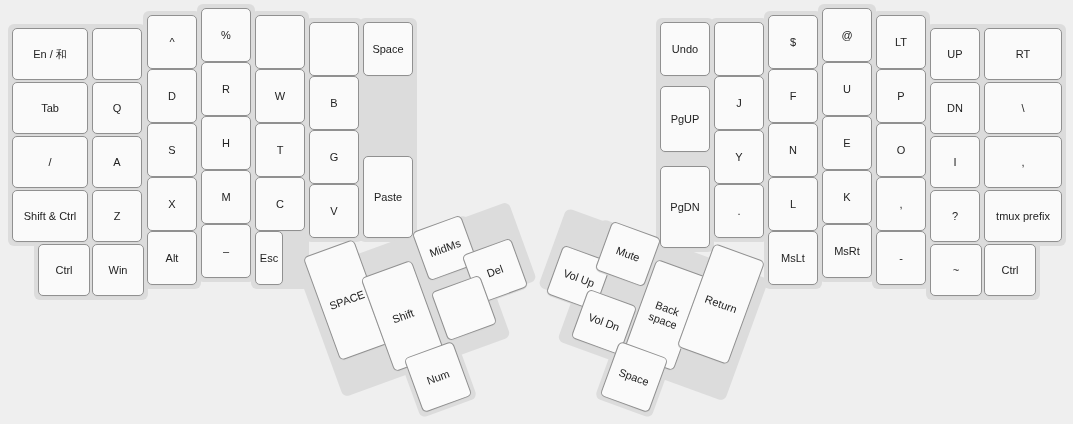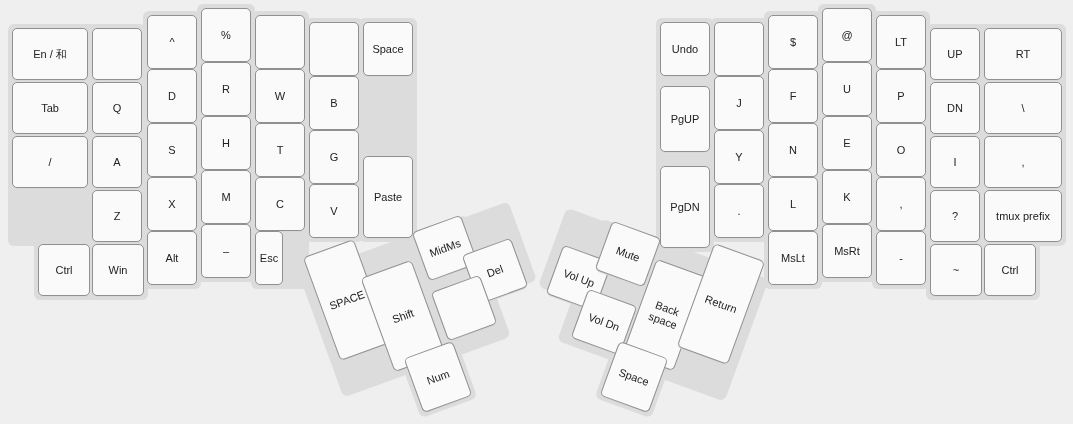--- a/index.html
+++ b/index.html
@@ -63,20 +63,21 @@
     <div class="col-bg" style="left: 408px; top: 344px; width: 60px; height: 66px; transform: rotate(-20deg); transform-origin: center center;"></div>
     <div class="col-bg" style="left: 549px; top: 224px; width: 110px; height: 84px; transform: rotate(20deg); transform-origin: center center;"></div>
     <div class="col-bg" style="left: 574px; top: 245px; width: 178px; height: 130px; transform: rotate(20deg); transform-origin: center center;"></div>
     <div class="col-bg" style="left: 604px; top: 344px; width: 60px; height: 66px; transform: rotate(20deg); transform-origin: center center;"></div>
     <div class="key" style="left: 12px; top: 28px; width: 76px; height: 52px;">En / 和</div>
     <div class="key" style="left: 92px; top: 28px; width: 50px; height: 52px;"></div>
     <div class="key" style="left: 12px; top: 82px; width: 76px; height: 52px;">Tab</div>
     <div class="key" style="left: 92px; top: 82px; width: 50px; height: 52px;">Q</div>
     <div class="key" style="left: 12px; top: 136px; width: 76px; height: 52px;">/</div>
     <div class="key" style="left: 92px; top: 136px; width: 50px; height: 52px;">A</div>
+    <div class="key" style="left: 12px; top: 190px; width: 76px; height: 52px;">Shift &amp; Ctrl</div>
     <div class="key" style="left: 92px; top: 190px; width: 50px; height: 52px;">Z</div>
     <div class="key" style="left: 38px; top: 244px; width: 52px; height: 52px;">Ctrl</div>
     <div class="key" style="left: 92px; top: 244px; width: 52px; height: 52px;">Win</div>
     <div class="key" style="left: 147px; top: 15px; width: 50px; height: 54px;">^</div>
     <div class="key" style="left: 147px; top: 69px; width: 50px; height: 54px;">D</div>
     <div class="key" style="left: 147px; top: 123px; width: 50px; height: 54px;">S</div>
     <div class="key" style="left: 147px; top: 177px; width: 50px; height: 54px;">X</div>
     <div class="key" style="left: 147px; top: 231px; width: 50px; height: 54px;">Alt</div>
     <div class="key" style="left: 201px; top: 8px; width: 50px; height: 54px;">%</div>
     <div class="key" style="left: 201px; top: 62px; width: 50px; height: 54px;">R</div>

